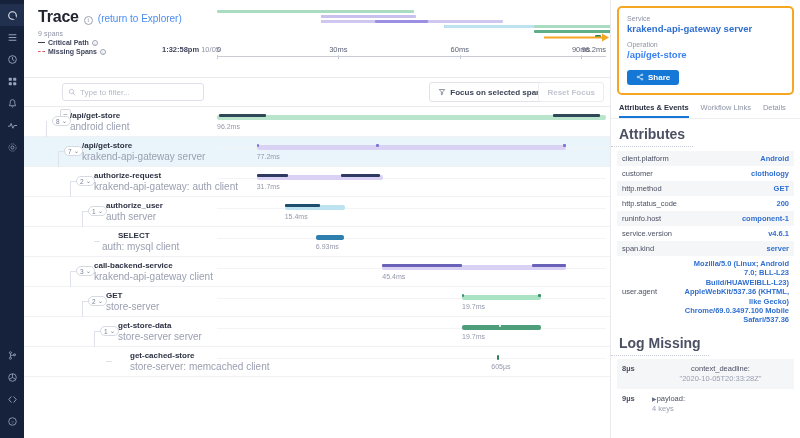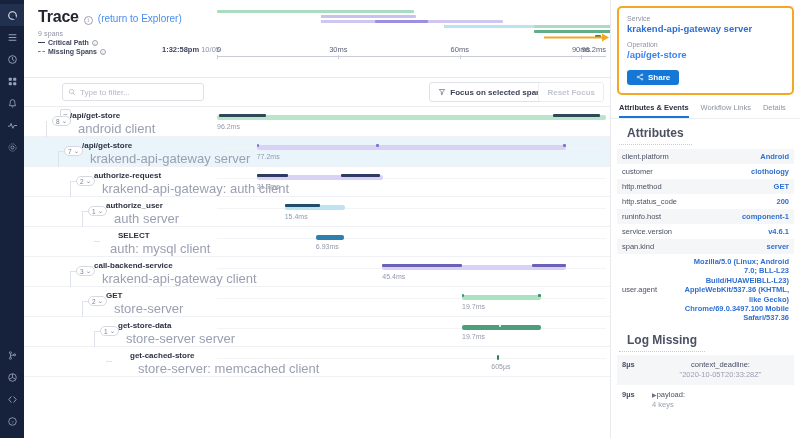--- a/index.html
+++ b/index.html
@@ -129,21 +129,21 @@
   }
   .row.selected { background: #e9f4fb; }
   .row-label {
     position: absolute; left: 0; top: 0; width: 193px; height: 30px;
   }
   .sp-name {
     position: absolute; top: 4px; font-size: 8px; font-weight: 700; color: #2c3042;
     white-space: nowrap;
   }
   .sp-svc {
-    position: absolute; top: 14px; font-size: 13px; color: #9ba0b1; white-space: nowrap; margin-left: 8px;
+    position: absolute; top: 14px; font-size: 10px; color: #9ba0b1; white-space: nowrap;
   }
   .child-pill {
     position: absolute; top: 9px; height: 10px;
     border: 1px solid #d6d9e1; border-radius: 5px; background: #fff;
     display: flex; align-items: center; gap: 2px; padding: 0 3px;
     font-size: 6.5px; color: #7a8094; cursor: pointer;
   }
   .tree-line {
     position: absolute; background: #dfe2ea;
   }
@@ -181,23 +181,23 @@
     background: #1678d6; color: #fff; border-radius: 3px;
     font-size: 8px; font-weight: 700; padding: 3px 9px; cursor: pointer;
   }
   .tabs {
     display: flex; gap: 12px; padding: 6px 8px 0 8px; margin-top: 2px;
     border-bottom: 1px solid #eceef2;
   }
   .tab { font-size: 7.5px; color: #8e93a4; padding-bottom: 4px; cursor: pointer; white-space: nowrap; text-align: center;}
   .tab.active { color: #2c3042; font-weight: 700; border-bottom: 2px solid #1678d6; }
   .sect-title {
-    font-size: 12px; color: #4b5063; font-weight: 600;
+    font-size: 14px; color: #4b5063; font-weight: 600;
     padding: 7px 8px 4px 8px; border-bottom: 1px dotted #c9ccd6; display: inline-block;
-    margin-left: 8px;
+    margin-left: 0;
   }
   .attr-table { margin: 4px 6px 0 6px; }
   .attr-row {
     display: flex; justify-content: space-between; align-items: center;
     padding: 3px 5px; font-size: 7.5px; gap: 6px;
   }
   .attr-row:nth-child(odd) { background: #f5f6f8; }
   .attr-k { color: #4b5063; white-space: nowrap; }
   .attr-v { color: #2f6fd0; font-weight: 700; text-align: right; }
   .attr-row.ua { align-items: center; }

